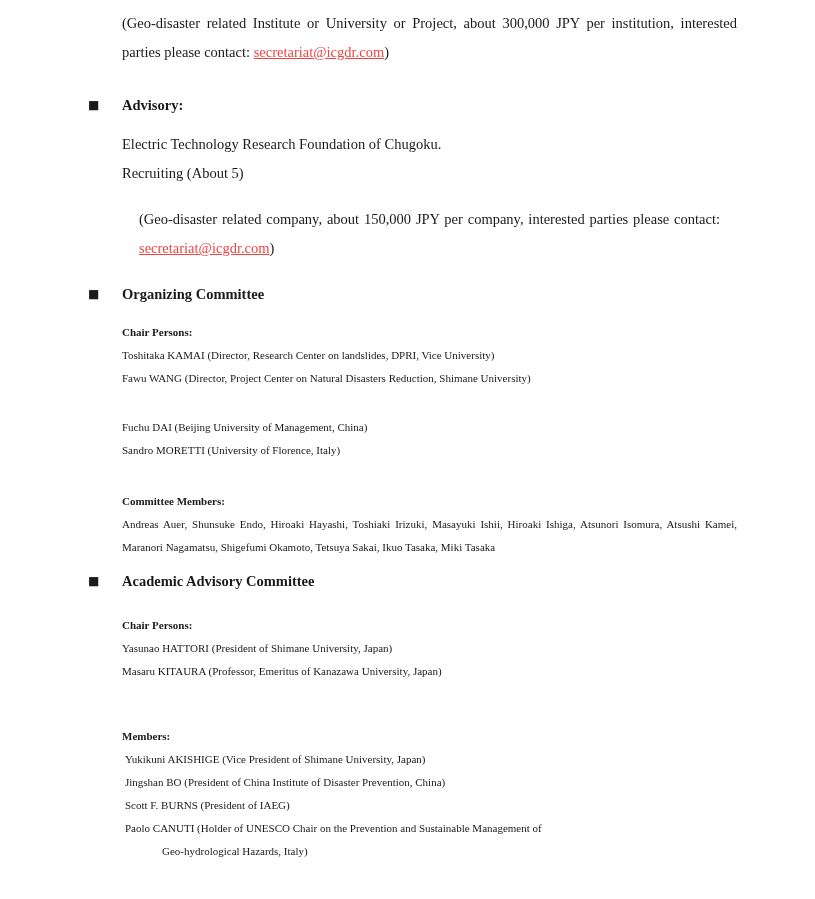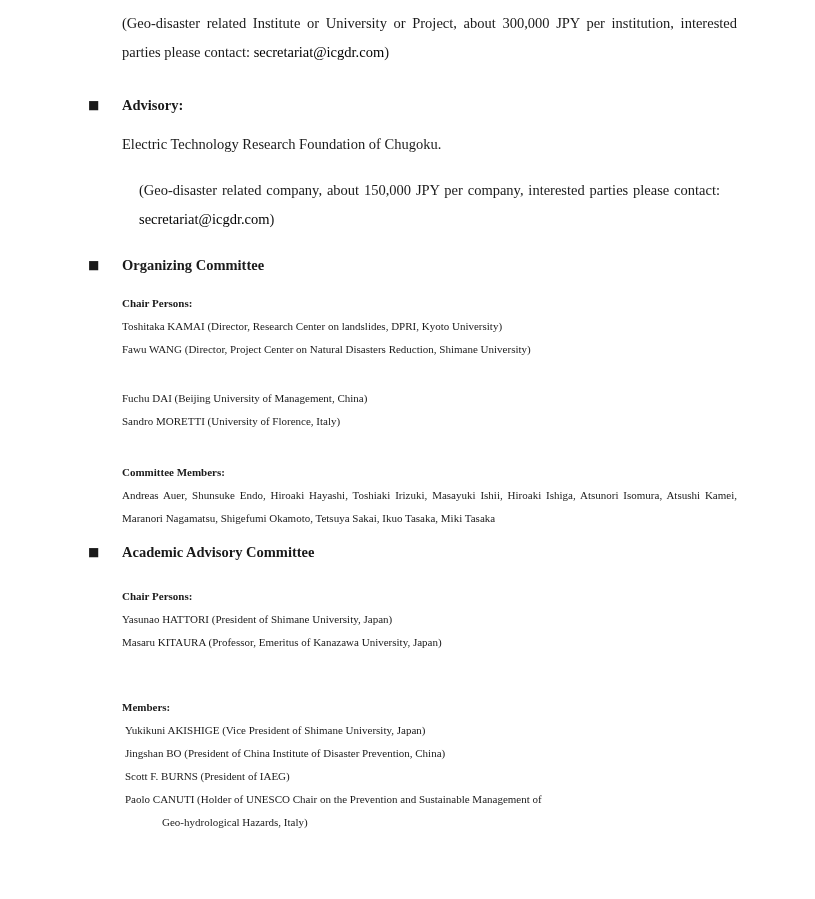--- a/index.html
+++ b/index.html
@@ -52,49 +52,51 @@
   }
   .sub-title { font-weight: bold; }
   .mt-12 { margin-top: 12px; }
   .mt-18 { margin-top: 18px; }
   .mt-26 { margin-top: 26px; }
   .mt-27 { margin-top: 42px; }
   .mt-28 { margin-top: 28px; }
   .member-indent { padding-left: 3px; }
   .continuation { padding-left: 40px; font-family: Liberation Serif, serif; }
   .link {
-    color: #000000;
+    color: #ef4444;
+    text-decoration: underline;
     cursor: pointer;
   }
 </style>
 </head>
 <body>
 
 <div class="page">
 
   <p class="para just"><span>(Geo-disaster related Institute or University or Project, about 300,000 JPY per institution, interested parties please contact: </span><a class="link">secretariat@icgdr.com</a><span>)</span></p>
 
   <div class="heading h-sponsors">
     <span class="bullet">■</span>
     <span>Advisory:</span>
   </div>
 
   <div class="para sponsors-body">
     <div>Electric Technology Research Foundation of Chugoku.</div>
+    <div>Recruiting (About 5)</div>
     <p class="just"><span>(Geo-disaster related company, about 150,000 JPY per company, interested parties please contact: </span><a class="link">secretariat@icgdr.com</a><span>)</span></p>
   </div>
 
   <div class="heading h-organizing">
     <span class="bullet">■</span>
     <span>Organizing Committee</span>
   </div>
 
   <div class="sub-block mt-12">
     <div class="sub-title">Chair Persons:</div>
-    <div>Toshitaka KAMAI (Director, Research Center on landslides, DPRI, Kyoto University)</div>
+    <div>Toshitaka KAMAI (Director, Research Center on landslides, DPRI, Vice University)</div>
     <div>Fawu WANG (Director, Project Center on Natural Disasters Reduction, Shimane University)</div>
   </div>
 
   <div class="sub-block mt-26">
     <div>Fuchu DAI (Beijing University of Management, China)</div>
     <div>Sandro MORETTI (University of Florence, Italy)</div>
   </div>
 
   <div class="sub-block mt-28">
     <div class="sub-title">Committee Members:</div>

